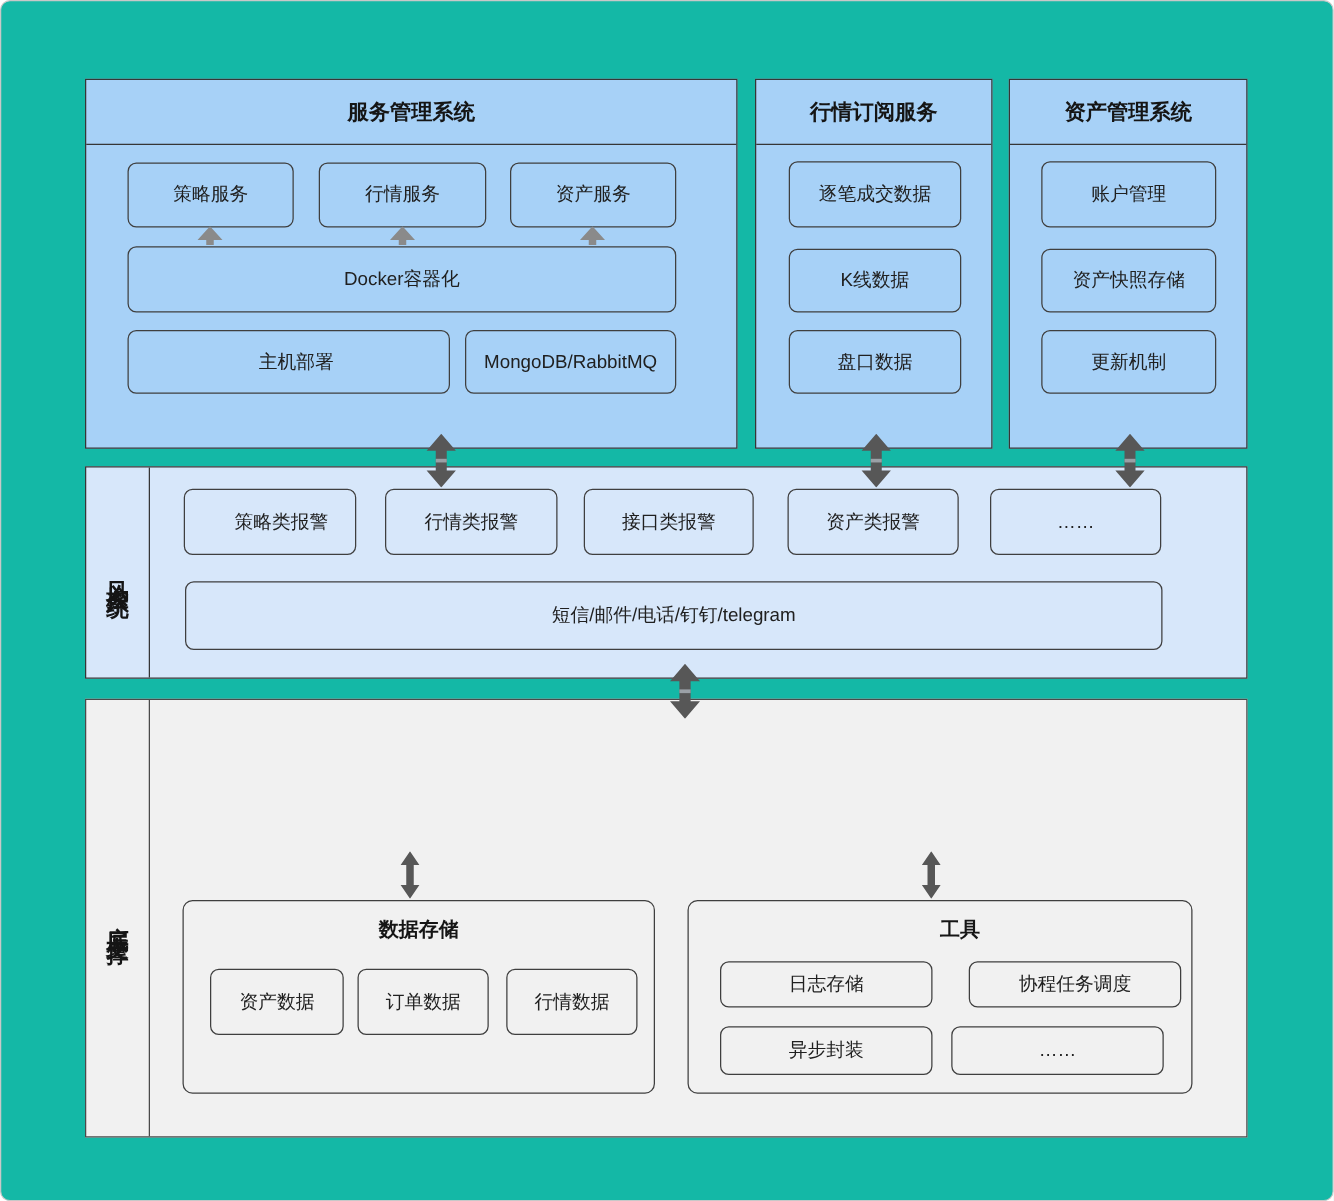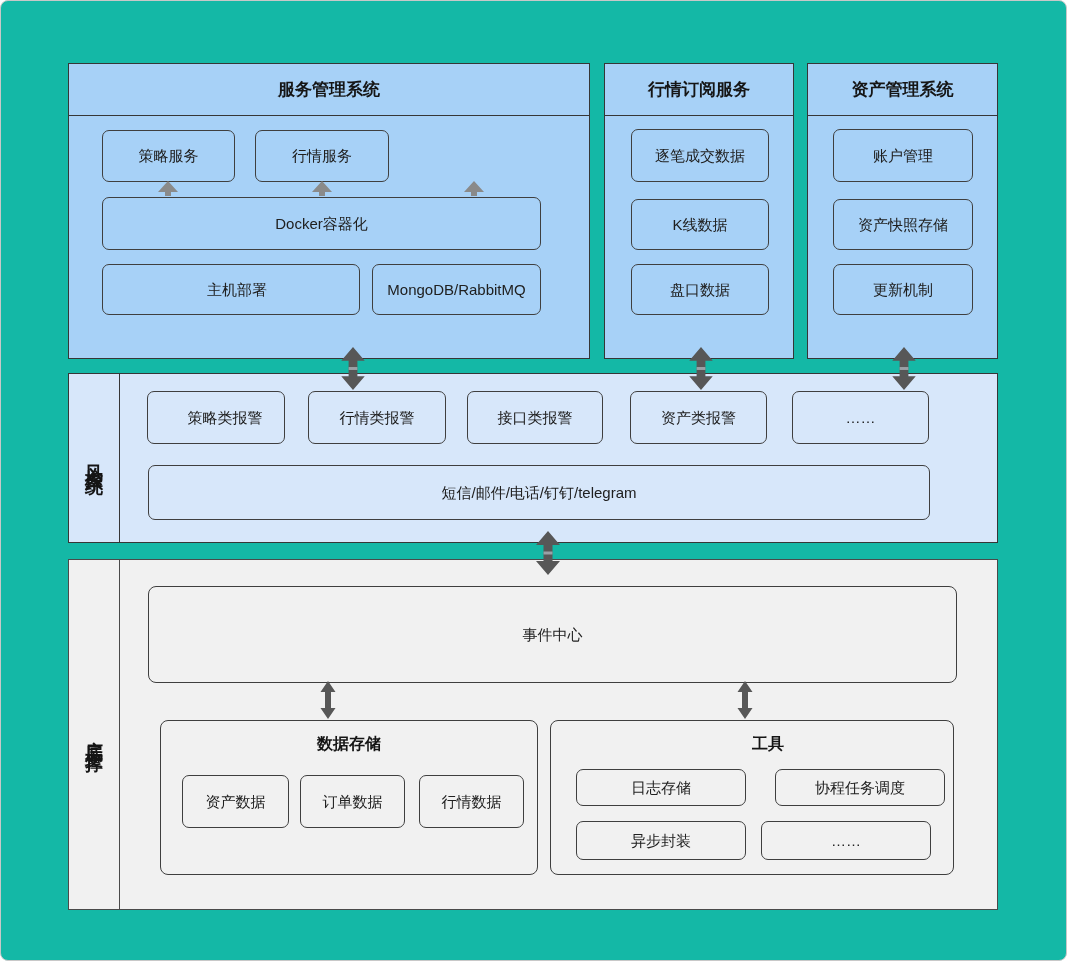--- a/index.html
+++ b/index.html
@@ -41,20 +41,21 @@
 </head>
 <body>
 
 <div class="canvas">
 
   <div class="panel blue" style="left:67px; top:62px; width:522px; height:296px;">
     <div class="panel-h">服务管理系统</div>
 
     <div class="bx" style="left:33px; top:66px; width:133px; height:52px;">策略服务</div>
     <div class="bx" style="left:186px; top:66px; width:134px; height:52px;">行情服务</div>
+    <div class="bx" style="left:339px; top:66px; width:133px; height:52px;">资产服务</div>
 
     <div class="arr" style="left:88px; top:117px;">
       <svg width="22" height="15" viewBox="0 0 22 15">
           <polygon points="11,0 21,11 14,11 14,15 8,15 8,11 1,11" fill="#8a8a8a"></polygon>
         </svg>
     </div>
     <div class="arr" style="left:242px; top:117px;">
       <svg width="22" height="15" viewBox="0 0 22 15">
           <polygon points="11,0 21,11 14,11 14,15 8,15 8,11 1,11" fill="#8a8a8a"></polygon>
         </svg>
@@ -94,23 +95,22 @@
     <div class="bx" style="left:561px; top:17px; width:137px; height:53px;">资产类报警</div>
     <div class="bx" style="left:723px; top:17px; width:137px; height:53px;">……</div>
     <div class="bx" style="left:79px; top:91px; width:782px; height:55px;">短信/邮件/电话/钉钉/telegram</div>
   </div>
 
   <div class="panel gray" style="left:67px; top:558px; width:930px; height:351px;">
     <div class="vstrip" style="border-right-color:#4a4a4a;">
       <span class="vtext">底层支撑</span>
     </div>
 
-    <div class="bx" style="left:79px; top:26px; width:809px; height:97px; border-radius:8px;">事件中心</div>
 
-    <div class="grp" style="left:77px; top:160px; width:378px; height:155px;margin-left:14px;">
+    <div class="grp" style="left:77px; top:160px; width:378px; height:155px;">
       <div class="grp-title">数据存储</div>
       <div class="bx" style="left:21px; top:54px; width:107px; height:53px;">资产数据</div>
       <div class="bx" style="left:139px; top:54px; width:105px; height:53px;">订单数据</div>
       <div class="bx" style="left:258px; top:54px; width:105px; height:53px;">行情数据</div>
     </div>
 
     <div class="grp" style="left:481px; top:160px; width:404px; height:155px;padding-left:32px;">
       <div class="grp-title">工具</div>
       <div class="bx" style="left:25px; top:48px; width:170px; height:37px;">日志存储</div>
       <div class="bx" style="left:224px; top:48px; width:170px; height:37px;">协程任务调度</div>

